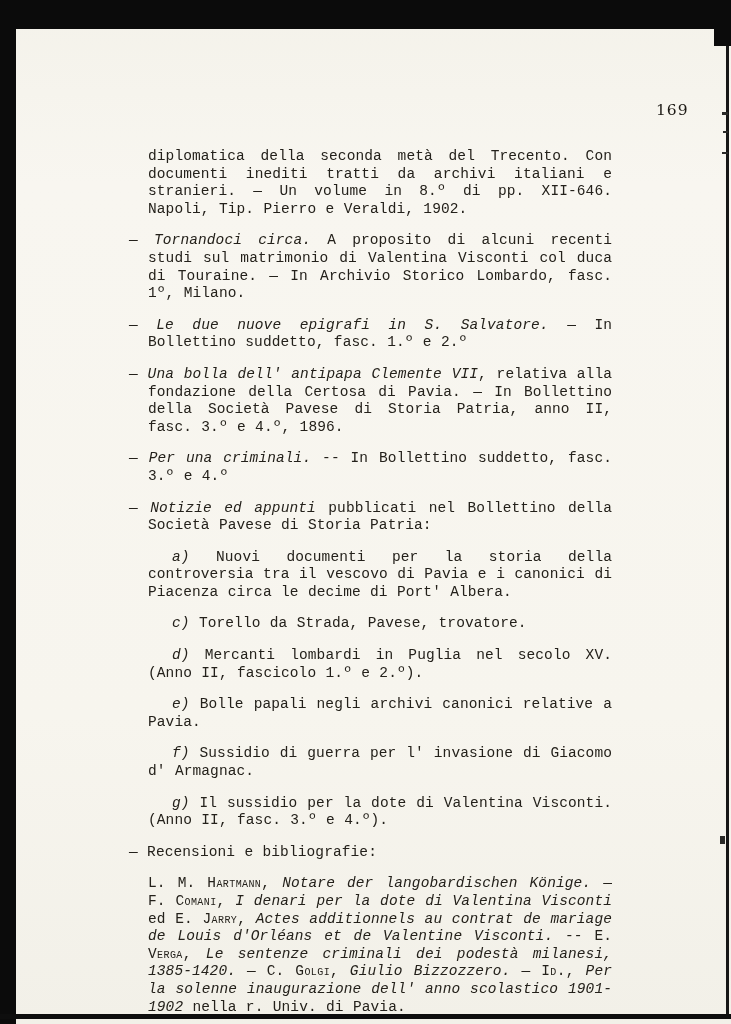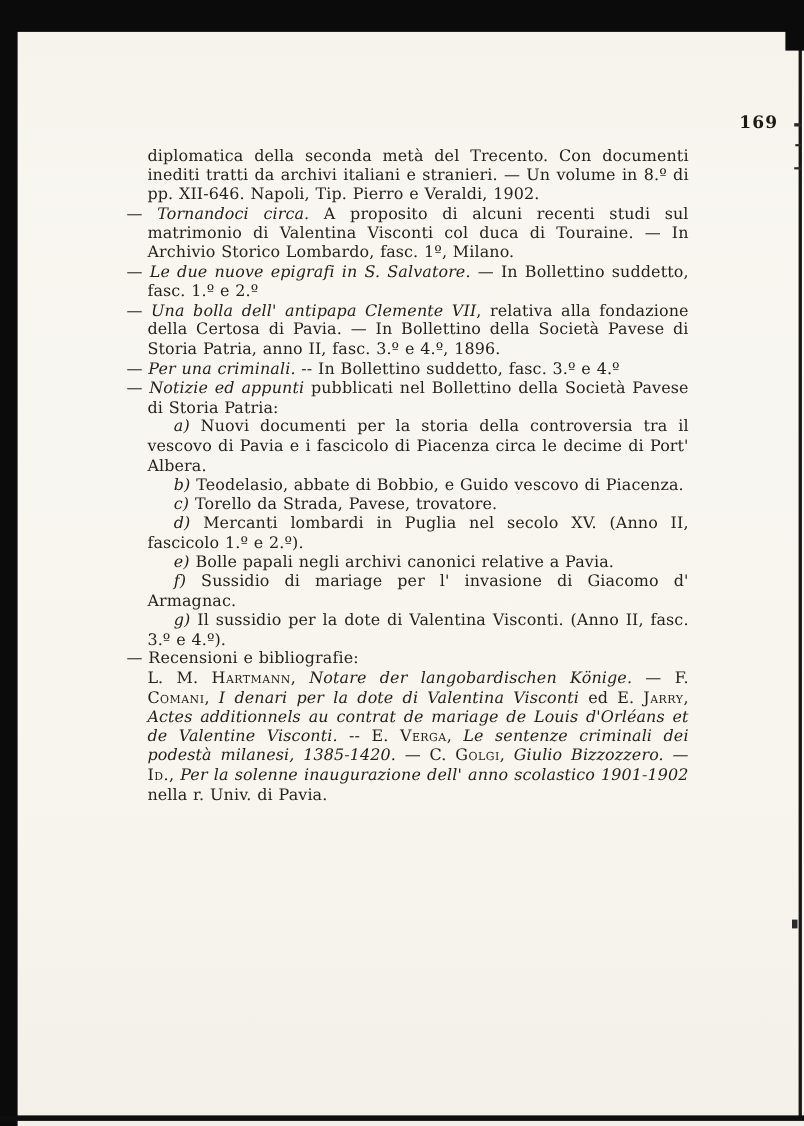--- a/index.html
+++ b/index.html
@@ -44,40 +44,41 @@
   }
   .speck {
     position: absolute;
     background: #2a2a28;
   }
   .speck-1 { left: 722px; top: 112px; width: 6px; height: 3px; }
   .speck-2 { left: 723px; top: 131px; width: 5px; height: 2px; }
   .speck-3 { left: 722px; top: 152px; width: 6px; height: 2px; }
   .speck-4 { left: 720px; top: 836px; width: 5px; height: 8px; }
   .page-number {
-    position: absolute; left: 672px; top: 101px;
+    position: absolute; left: 656px; top: 101px;
     font-size: 15.5px;
-    font-weight: bold;
+    font-weight: normal;
     letter-spacing: 1px;
     color: #1d1a15;
     text-align: right;
   }
   .text-block {
     position: absolute; left: 134px; top: 134px;
     width: 492px;
     font-size: 14.5px;
     line-height: 17.6px;
     text-align: justify;
     letter-spacing: 0.1px;
     word-spacing: 0.5px;
     hyphens: none;
   }
   .text-block p {
-    margin: 0;
+    margin: 14px;
     padding: 0;
+    font-family: Liberation Mono, monospace;
   }
   p.para-flush { text-indent: 0; }
   p.para-dash  { text-indent: -19px; }
   p.para-lettered { text-indent: 24px; }
   .seg-roman { font-style: normal; }
   .seg-italic { font-style: italic; }
   .seg-smallcaps { font-variant: small-caps; letter-spacing: 0.4px; }
 </style>
 </head>
 <body>
@@ -95,23 +96,22 @@
 
   <div class="page-number">169</div>
 
   <div class="text-block">
       <p class="para-flush"><span class="seg-roman">diplomatica della seconda metà del Trecento. Con documenti inediti tratti da archivi italiani e stranieri. — Un volume in 8.º di pp. XII-646. Napoli, Tip. Pierro e Veraldi, 1902.</span></p>
       <p class="para-dash"><span class="seg-roman">— </span><span class="seg-italic">Tornandoci circa.</span><span class="seg-roman"> A proposito di alcuni recenti studi sul matrimonio di Valentina Visconti col duca di Touraine. — In Archivio Storico Lombardo, fasc. 1º, Milano.</span></p>
       <p class="para-dash"><span class="seg-roman">— </span><span class="seg-italic">Le due nuove epigrafi in S. Salvatore.</span><span class="seg-roman"> — In Bollettino suddetto, fasc. 1.º e 2.º</span></p>
       <p class="para-dash"><span class="seg-roman">— </span><span class="seg-italic">Una bolla dell' antipapa Clemente VII</span><span class="seg-roman">, relativa alla fondazione della Certosa di Pavia. — In Bollettino della Società Pavese di Storia Patria, anno II, fasc. 3.º e 4.º, 1896.</span></p>
       <p class="para-dash"><span class="seg-roman">— </span><span class="seg-italic">Per una criminali.</span><span class="seg-roman"> -- In Bollettino suddetto, fasc. 3.º e 4.º</span></p>
       <p class="para-dash"><span class="seg-roman">— </span><span class="seg-italic">Notizie ed appunti</span><span class="seg-roman"> pubblicati nel Bollettino della Società Pavese di Storia Patria:</span></p>
-      <p class="para-lettered"><span class="seg-italic">a)</span><span class="seg-roman"> Nuovi documenti per la storia della controversia tra il vescovo di Pavia e i fascicolo di Piacenza circa le decime di Port' Albera.</span></p>
-      <p class="para-lettered"><span class="seg-italic">b)</span><span class="seg-roman"> Teodelasio, abbate di Bobbio, e Guido vescovo di Piacenza.</span></p>
+      <p class="para-lettered"><span class="seg-italic">a)</span><span class="seg-roman"> Nuovi documenti per la storia della controversia tra il vescovo di Pavia e i canonici di Piacenza circa le decime di Port' Albera.</span></p>
       <p class="para-lettered"><span class="seg-italic">c)</span><span class="seg-roman"> Torello da Strada, Pavese, trovatore.</span></p>
       <p class="para-lettered"><span class="seg-italic">d)</span><span class="seg-roman"> Mercanti lombardi in Puglia nel secolo XV. (Anno II, fascicolo 1.º e 2.º).</span></p>
       <p class="para-lettered"><span class="seg-italic">e)</span><span class="seg-roman"> Bolle papali negli archivi canonici relative a Pavia.</span></p>
-      <p class="para-lettered"><span class="seg-italic">f)</span><span class="seg-roman"> Sussidio di mariage per l' invasione di Giacomo d' Armagnac.</span></p>
+      <p class="para-lettered"><span class="seg-italic">f)</span><span class="seg-roman"> Sussidio di guerra per l' invasione di Giacomo d' Armagnac.</span></p>
       <p class="para-lettered"><span class="seg-italic">g)</span><span class="seg-roman"> Il sussidio per la dote di Valentina Visconti. (Anno II, fasc. 3.º e 4.º).</span></p>
       <p class="para-dash"><span class="seg-roman">— Recensioni e bibliografie:</span></p>
       <p class="para-flush"><span class="seg-roman">L. M. </span><span class="seg-smallcaps">Hartmann</span><span class="seg-roman">, </span><span class="seg-italic">Notare der langobardischen Könige.</span><span class="seg-roman"> — F. </span><span class="seg-smallcaps">Comani</span><span class="seg-roman">, </span><span class="seg-italic">I denari per la dote di Valentina Visconti</span><span class="seg-roman"> ed E. </span><span class="seg-smallcaps">Jarry</span><span class="seg-roman">, </span><span class="seg-italic">Actes additionnels au contrat de mariage de Louis d'Orléans et de Valentine Visconti.</span><span class="seg-roman"> -- E. </span><span class="seg-smallcaps">Verga</span><span class="seg-roman">, </span><span class="seg-italic">Le sentenze criminali dei podestà milanesi, 1385-1420.</span><span class="seg-roman"> — C. </span><span class="seg-smallcaps">Golgi</span><span class="seg-roman">, </span><span class="seg-italic">Giulio Bizzozzero.</span><span class="seg-roman"> — </span><span class="seg-smallcaps">Id.</span><span class="seg-roman">, </span><span class="seg-italic">Per la solenne inaugurazione dell' anno scolastico 1901-1902</span><span class="seg-roman"> nella r. Univ. di Pavia.</span></p>
     </div>
 </div>
 
 </body></html>

